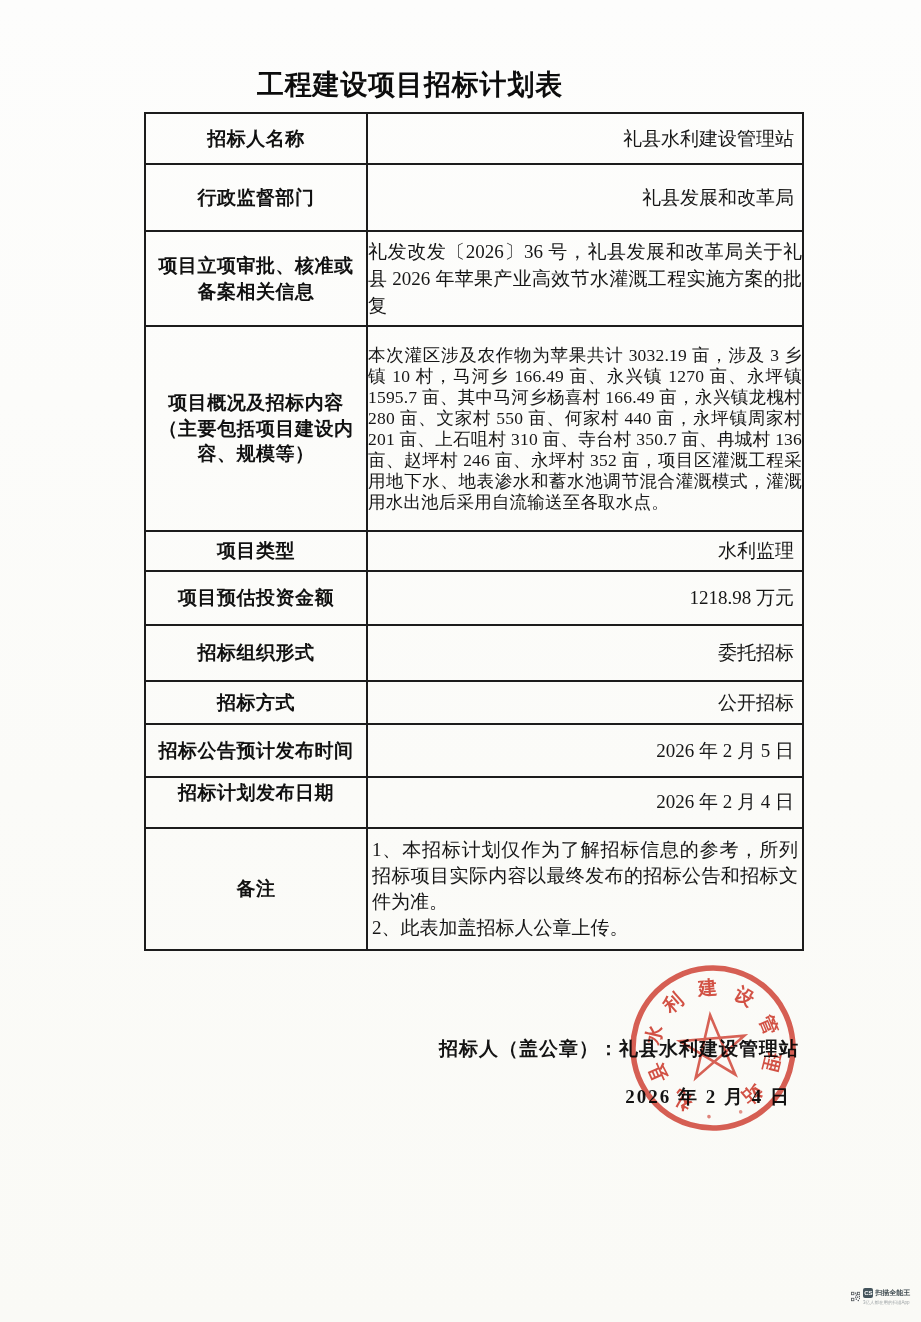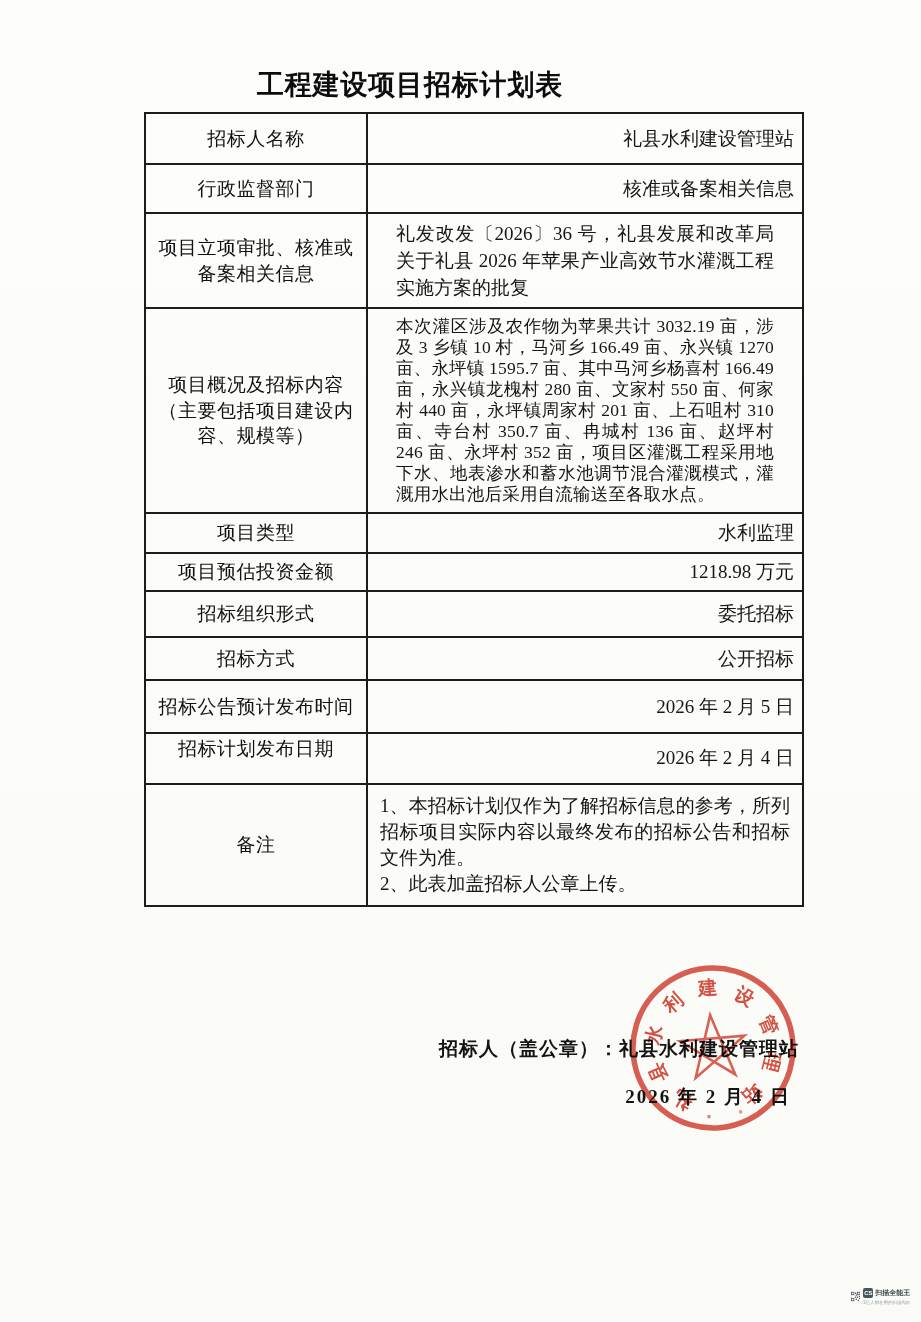--- a/index.html
+++ b/index.html
@@ -21,28 +21,28 @@
     border-collapse:collapse;table-layout:fixed;
   }
   table.tender td{
     border:2px solid #1c1c1c;
     padding:2px 8px;
     vertical-align:middle;
     font-size:19px;
     line-height:1.35;
   }
   td.lbl{
-    width:218px;text-align:center;font-weight:400;color:#111;
+    width:218px;text-align:center;font-weight:700;color:#111;
     padding:2px 6px;letter-spacing:.5px;
   }
   td.val{width:436px;text-align:right;}
-  td.val.left{text-align:justify;padding:6px 28px;}
+  td.val.left{text-align:justify;padding:6px 0;}
   td.val.small{font-size:17.5px;line-height:21px;letter-spacing:.2px;}
   tr.r4 td.val{line-height:27px;}
-  tr.r12 td.val{line-height:26px;padding:8px 12px;}
+  tr.r12 td.val{line-height:26px;padding:8px 4px;}
   .remark-line{margin:0;}
   .sign-line{
     position:absolute;top:1036px;right:122px;
     font-size:19px;font-weight:700;letter-spacing:1px;color:#141414;
   }
   .date-line{
     position:absolute;top:1084px;right:130px;
     font-size:19px;font-weight:700;letter-spacing:2px;color:#141414;
   }
   .seal{
@@ -80,41 +80,41 @@
   <table class="tender">
     <colgroup>
         <col style="width:222px">
         <col style="width:436px">
       </colgroup>
     <tbody>
         <tr style="height:51px">
       <td class="lbl">招标人名称</td>
       <td class="val">礼县水利建设管理站</td>
     </tr>
-    <tr style="height:49px">
+    <tr style="height:67px">
       <td class="lbl">行政监督部门</td>
-      <td class="val">核准或备案相关信息</td>
+      <td class="val">礼县发展和改革局</td>
     </tr>
     <tr class="r4" style="height:79px">
       <td class="lbl">项目立项审批、核准或备案相关信息</td>
       <td class="val left">礼发改发〔2026〕36 号，礼县发展和改革局关于礼县 2026 年苹果产业高效节水灌溉工程实施方案的批复</td>
     </tr>
     <tr style="height:205px">
       <td class="lbl">项目概况及招标内容（主要包括项目建设内容、规模等）</td>
       <td class="val left small">本次灌区涉及农作物为苹果共计 3032.19 亩，涉及 3 乡镇 10 村，马河乡 166.49 亩、永兴镇 1270 亩、永坪镇 1595.7 亩、其中马河乡杨喜村 166.49 亩，永兴镇龙槐村 280 亩、文家村 550 亩、何家村 440 亩，永坪镇周家村 201 亩、上石咀村 310 亩、寺台村 350.7 亩、冉城村 136 亩、赵坪村 246 亩、永坪村 352 亩，项目区灌溉工程采用地下水、地表渗水和蓄水池调节混合灌溉模式，灌溉用水出池后采用自流输送至各取水点。</td>
     </tr>
     <tr style="height:40px">
       <td class="lbl">项目类型</td>
       <td class="val">水利监理</td>
     </tr>
-    <tr style="height:38px">
+    <tr style="height:54px">
       <td class="lbl">项目预估投资金额</td>
       <td class="val">1218.98 万元</td>
     </tr>
-    <tr style="height:46px">
+    <tr style="height:56px">
       <td class="lbl">招标组织形式</td>
       <td class="val">委托招标</td>
     </tr>
     <tr style="height:43px">
       <td class="lbl">招标方式</td>
       <td class="val">公开招标</td>
     </tr>
     <tr style="height:53px">
       <td class="lbl">招标公告预计发布时间</td>
       <td class="val">2026 年 2 月 5 日</td>

